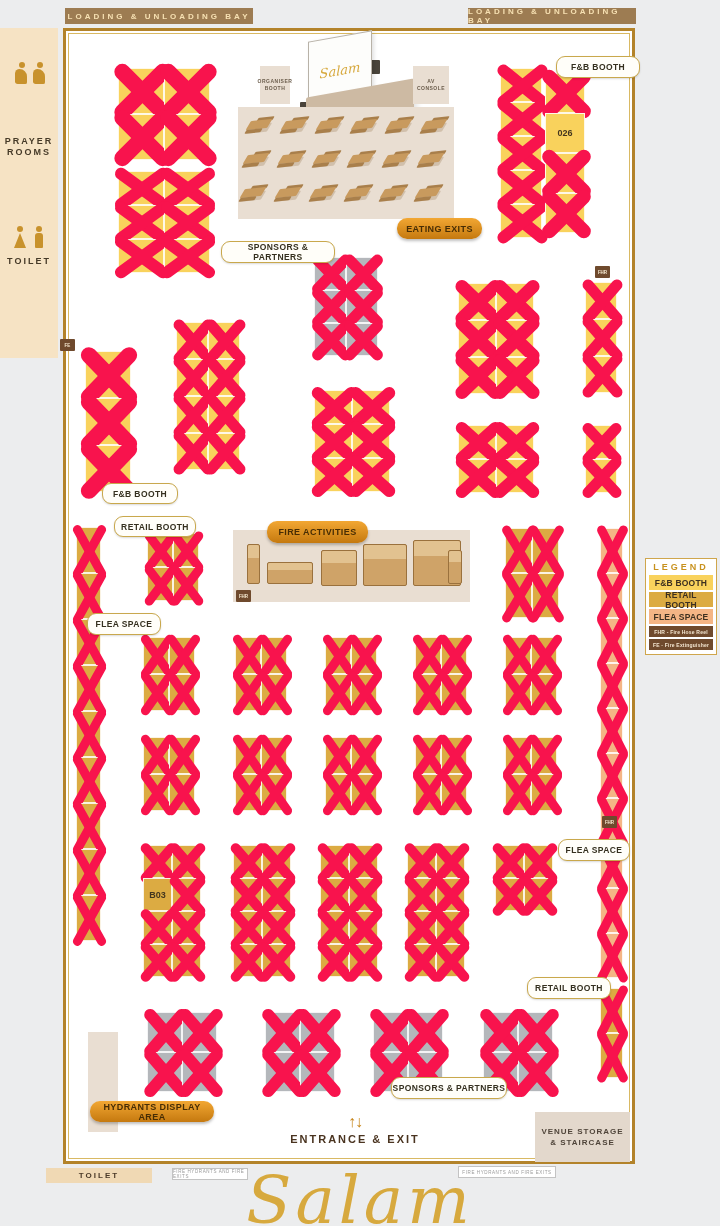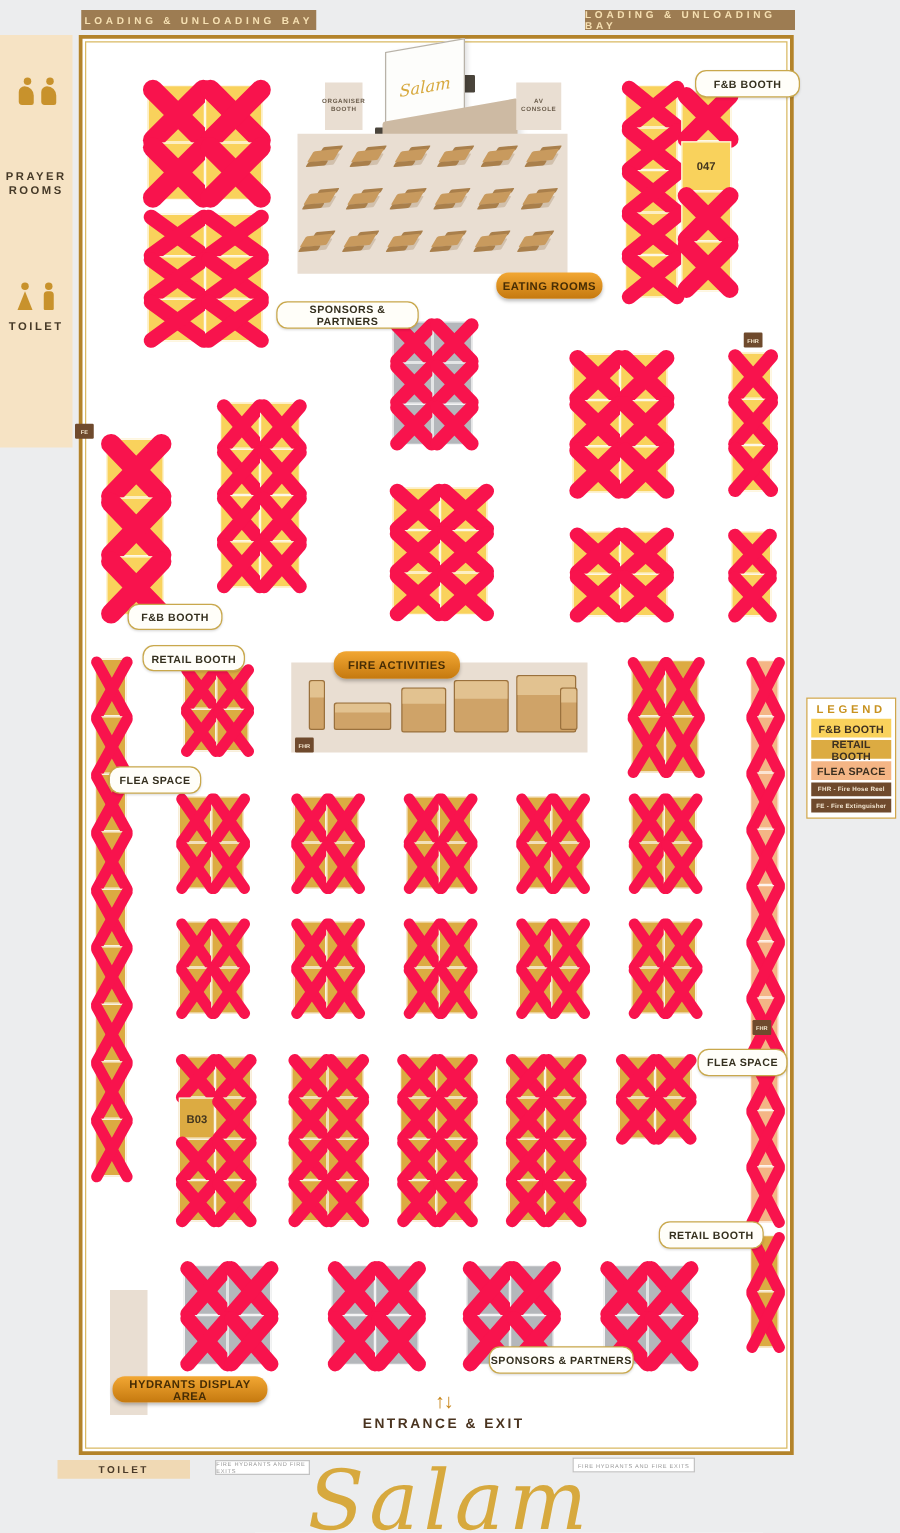--- a/index.html
+++ b/index.html
@@ -208,20 +208,22 @@
       <div class="toy" style="left: 14px; top: 14px; width: 13px; height: 40px;"></div>
       <div class="toy" style="left: 34px; top: 32px; width: 46px; height: 22px;"></div>
       <div class="toy" style="left: 88px; top: 20px; width: 36px; height: 36px;"></div>
       <div class="toy" style="left: 130px; top: 14px; width: 44px; height: 42px;"></div>
       <div class="toy" style="left: 180px; top: 10px; width: 48px; height: 46px;"></div>
       <div class="toy" style="left: 215px; top: 20px; width: 14px; height: 34px;"></div>
     </div>
 
   <div class="artefact-strip"></div>
 
+  <div class="venue-storage">VENUE STORAGE
+&amp; STAIRCASE</div>
 
   <div class="entrance">
     <div class="arrows"><span>↑</span><span>↓</span></div>
     <div class="elabel">ENTRANCE &amp; EXIT</div>
   </div>
 
   <div class="legend">
     <div class="legend-title">LEGEND</div>
     <div id="legend-items">
         <div class="legend-item big" style="background: rgb(249, 210, 92); color: rgb(61, 48, 32);">F&amp;B BOOTH</div>
@@ -327,21 +329,21 @@
         <div class="xbar" style="width: 61px; height: 12px; left: -9.5px; top: 11px; transform: rotate(-39deg); background: rgb(248, 19, 77);"></div>
       </div>
     </div>
     <div class="booth-cell" style="left: 545px; top: 73px; width: 40px; height: 40px; background: rgb(249, 210, 92);">
       <div class="xwrap">
         <div class="xbar" style="width: 63px; height: 14px; left: -11.5px; top: 13px; transform: rotate(45deg); background: rgb(248, 19, 77);"></div>
         <div class="xbar" style="width: 63px; height: 14px; left: -11.5px; top: 13px; transform: rotate(-45deg); background: rgb(248, 19, 77);"></div>
       </div>
     </div>
     <div class="booth-cell" style="left: 545px; top: 113px; width: 40px; height: 40px; background: rgb(249, 210, 92);">
-      <span class="booth-num">047</span>
+      <span class="booth-num">026</span>
     </div>
     <div class="booth-cell" style="left: 545px; top: 153px; width: 40px; height: 40px; background: rgb(249, 210, 92);">
       <div class="xwrap">
         <div class="xbar" style="width: 63px; height: 14px; left: -11.5px; top: 13px; transform: rotate(45deg); background: rgb(248, 19, 77);"></div>
         <div class="xbar" style="width: 63px; height: 14px; left: -11.5px; top: 13px; transform: rotate(-45deg); background: rgb(248, 19, 77);"></div>
       </div>
     </div>
     <div class="booth-cell" style="left: 545px; top: 193px; width: 40px; height: 40px; background: rgb(249, 210, 92);">
       <div class="xwrap">
         <div class="xbar" style="width: 63px; height: 14px; left: -11.5px; top: 13px; transform: rotate(45deg); background: rgb(248, 19, 77);"></div>
@@ -1294,21 +1296,21 @@
       </div>
     </div>
     <div class="booth-cell" style="left: 518px; top: 1052px; width: 35px; height: 40px; background: rgb(180, 183, 187);">
       <div class="xwrap">
         <div class="xbar" style="width: 60px; height: 12px; left: -12.5px; top: 14px; transform: rotate(49deg); background: rgb(248, 19, 77);"></div>
         <div class="xbar" style="width: 60px; height: 12px; left: -12.5px; top: 14px; transform: rotate(-49deg); background: rgb(248, 19, 77);"></div>
       </div>
     </div>
     <div class="pill white" style="left: 556px; top: 56px; width: 82px; height: 20px;">F&amp;B BOOTH</div>
     <div class="pill white" style="left: 221px; top: 241px; width: 112px; height: 20px;">SPONSORS &amp; PARTNERS</div>
-    <div class="pill gold" style="left: 397px; top: 218px; width: 85px; height: 21px;">EATING ROOMS</div>
+    <div class="pill gold" style="left: 397px; top: 218px; width: 85px; height: 21px;">EATING EXITS</div>
     <div class="pill white" style="left: 102px; top: 483px; width: 74px; height: 19px;">F&amp;B BOOTH</div>
     <div class="pill white" style="left: 114px; top: 516px; width: 80px; height: 19px;">RETAIL BOOTH</div>
     <div class="pill gold" style="left: 267px; top: 521px; width: 101px; height: 22px;">FIRE ACTIVITIES</div>
     <div class="pill white" style="left: 87px; top: 613px; width: 72px; height: 20px;">FLEA SPACE</div>
     <div class="pill white" style="left: 558px; top: 839px; width: 70px; height: 20px;">FLEA SPACE</div>
     <div class="pill white" style="left: 527px; top: 977px; width: 82px; height: 20px;">RETAIL BOOTH</div>
     <div class="pill white" style="left: 391px; top: 1077px; width: 114px; height: 20px;">SPONSORS &amp; PARTNERS</div>
     <div class="pill gold" style="left: 90px; top: 1101px; width: 124px; height: 21px;">HYDRANTS DISPLAY AREA</div>
     <div class="marker" style="left: 60px; top: 339px; width: 15px; height: 12px;">FE</div>
     <div class="marker" style="left: 595px; top: 266px; width: 15px; height: 12px;">FHR</div>

